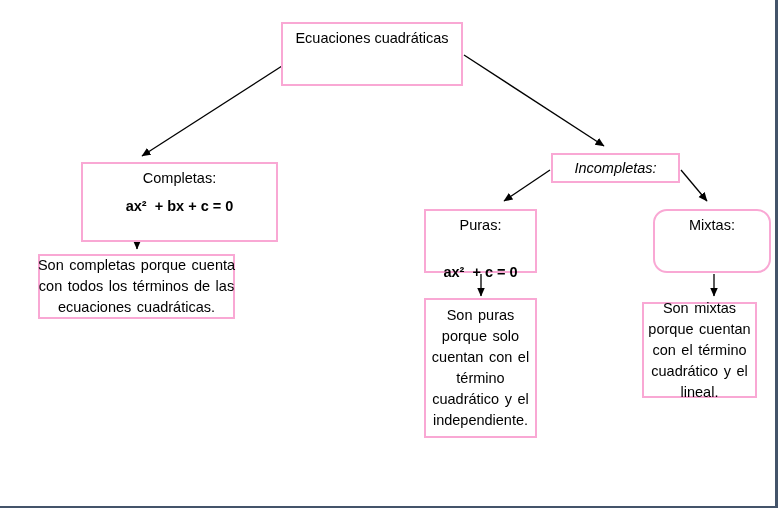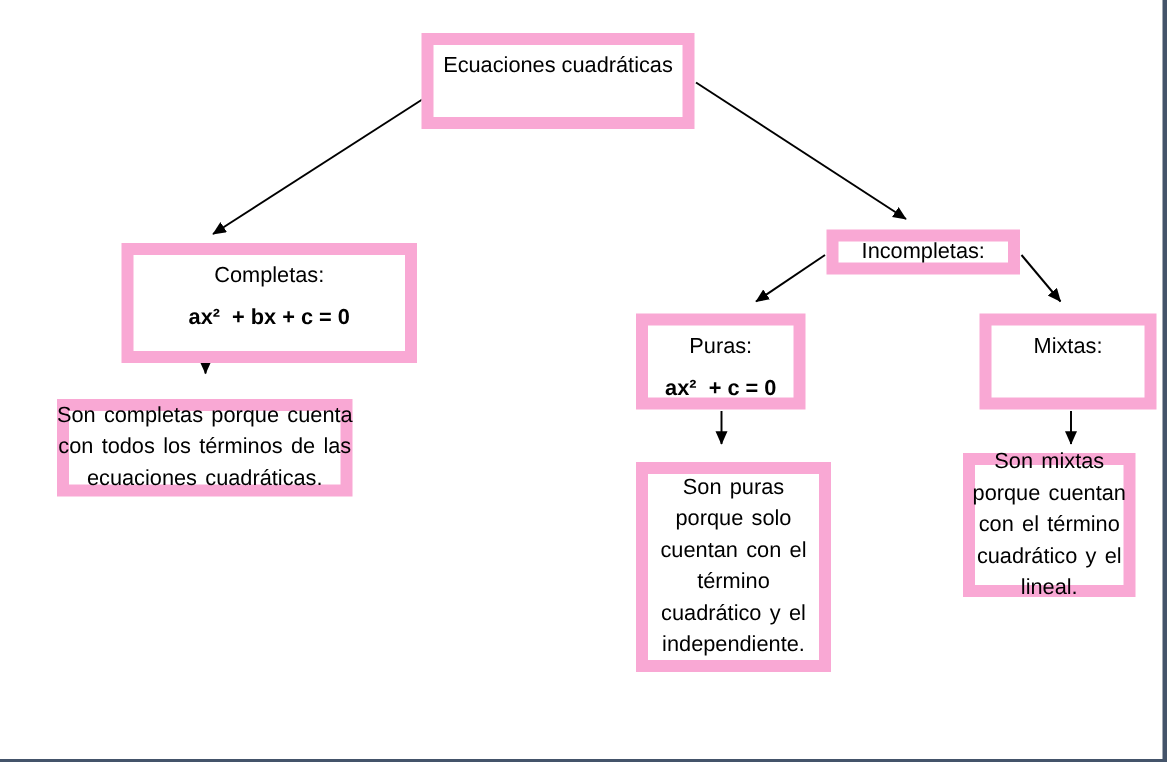--- a/index.html
+++ b/index.html
@@ -11,37 +11,37 @@
   }
   .page-edge-right{
     position:absolute;top:0;right:0;width:3px;height:508px;background:#44546a;
   }
   .page-edge-bottom{
     position:absolute;left:0;bottom:0;width:778px;height:2px;background:#44546a;
   }
   .connector-layer{position:absolute;left:0;top:0;width:778px;height:508px;}
   .node{
     position:absolute;box-sizing:border-box;
-    border:8px solid #f9a8d4;background:#fff;
+    border:2px solid #f9a8d4;background:#fff;
     display:flex;flex-direction:column;align-items:center;justify-content:center;
     text-align:center;font-size:14.5px;line-height:21px;
   }
   .node .nline{white-space:pre;}
   .two-line{justify-content:flex-start;padding-top:4px;}
   .two-line .nline + .nline{margin-top:7px;}
   .formula{white-space:pre;font-weight:bold;}
   .desc .dlines{white-space:pre;word-spacing:1.5px;}
   
   #n-root          {left:281px;top:22px; width:182px;height:64px;}
   #n-completas     {left:38px; top:162px;width:197px;height:80px;margin-left:43px;}
-  #n-completas-desc{left:38px; top:254px;width:197px;height:65px;margin-top:12px;}
-  #n-incompletas   {left:551px;top:153px;width:129px;height:30px;}
-  #n-puras         {left:424px;top:209px;width:113px;height:64px;}
-  #n-mixtas        {left:653px;top:209px;width:118px;height:64px;}
-  #n-puras-desc    {left:424px;top:308px;width:130px;height:140px;}
+  #n-completas-desc{left:38px; top:254px;width:197px;height:65px;}
+  #n-incompletas   {left:551px;top:153px;width:129px;height:30px;font-style:italic;}
+  #n-puras         {left:424px;top:209px;width:113px;height:64px;gap:19px;}
+  #n-mixtas        {left:653px;top:209px;width:118px;height:64px;border-radius:14px;}
+  #n-puras-desc    {left:424px;top:298px;width:113px;height:140px;}
   #n-mixtas-desc   {left:642px;top:302px;width:115px;height:96px;text-align:center;}
 </style>
 </head>
 <body>
 
 <svg class="connector-layer" width="778" height="508" viewBox="0 0 778 508" xmlns="http://www.w3.org/2000/svg">
   <defs>
     <marker id="ah" markerWidth="11" markerHeight="9" refX="8.5" refY="4" orient="auto" markerUnits="userSpaceOnUse">
       <path d="M0,0 L9,4 L0,8 z" fill="#000"></path>
     </marker>

